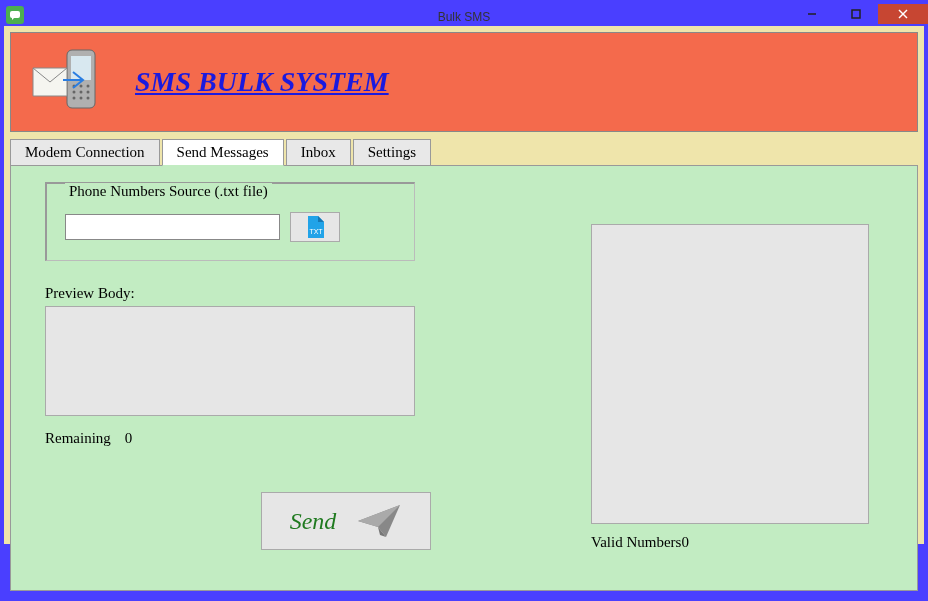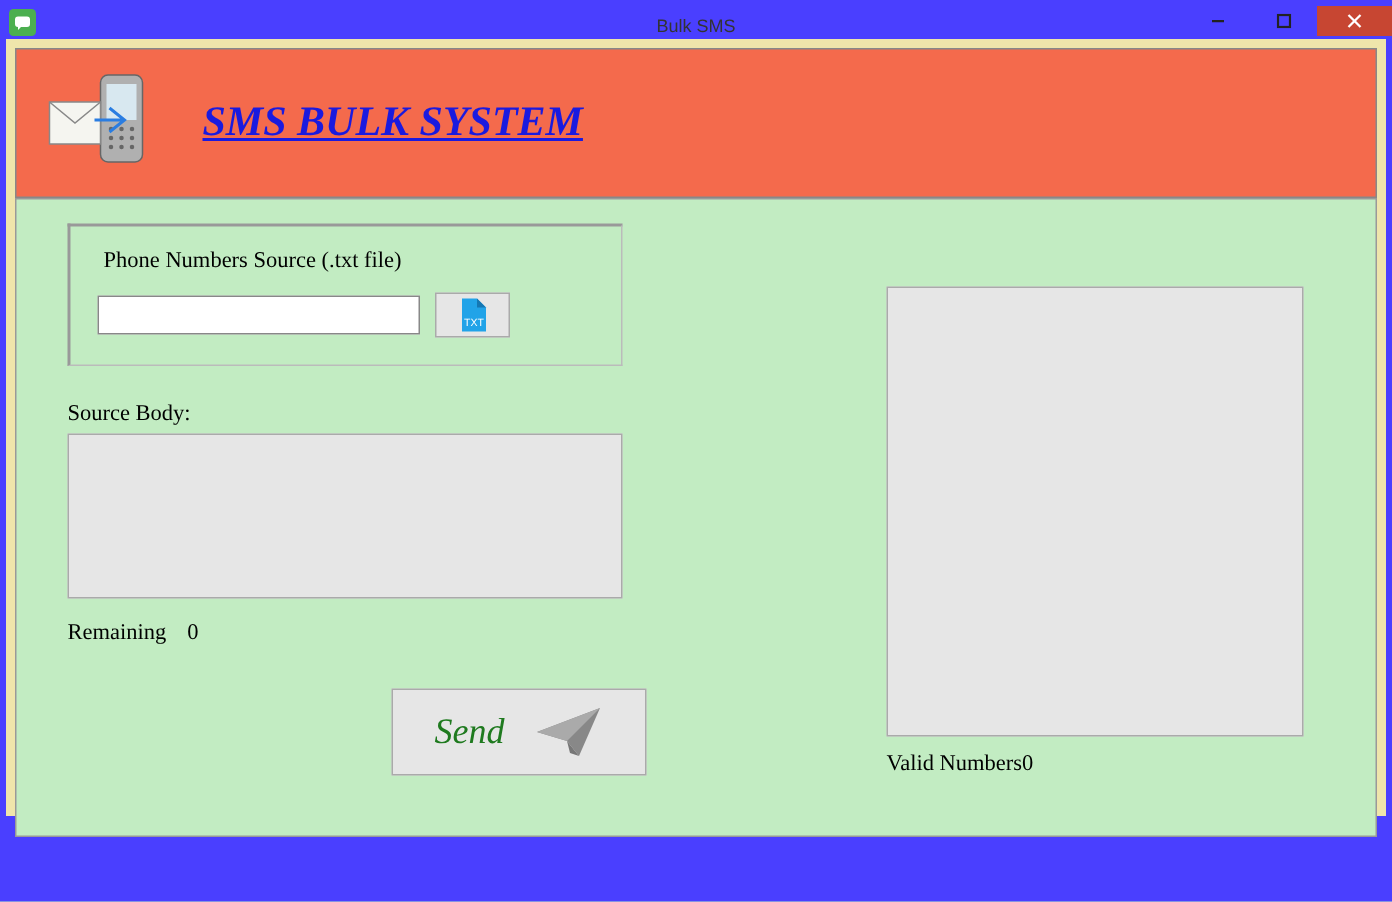--- a/index.html
+++ b/index.html
@@ -110,21 +110,21 @@
     border: 1px solid #999;
     height: 426px;
     padding: 16px 24px 10px 24px;
     position: relative;
   }
   .fieldset {
     border: 2px solid #999;
     border-right: 1px solid #bbb;
     border-bottom: 1px solid #bbb;
     width: 370px;
-    padding: 16px 18px 18px 18px;
+    padding: 0 18px 18px 18px;
     position: relative;
     margin-left: 10px;
     background: #c2ecc2;
   }
   .legend {
     position: relative;
     top: -2px;
     background: #c2ecc2;
     padding: 0 4px;
     font-size: 15px;
@@ -269,38 +269,44 @@
           <circle cx="56" cy="56" r="1.5" fill="#666"></circle>
           <circle cx="63" cy="56" r="1.5" fill="#666"></circle>
         <path d="M8 26 L42 26 L42 54 L8 54 Z" fill="#f5f5f0" stroke="#888"></path>
         <path d="M8 26 L25 40 L42 26" fill="none" stroke="#888"></path>
         <path d="M38 38 L58 38 M48 30 L58 38 L48 46" fill="none" stroke="#2a7de1" stroke-width="2"></path>
       </svg>
     </div>
     <div class="banner-title">SMS BULK SYSTEM</div>
   </div>
 
+  <div class="tabs">
+    <div class="tab">Modem Connection</div>
+    <div class="tab active">Send Messages</div>
+    <div class="tab">Inbox</div>
+    <div class="tab">Settings</div>
+  </div>
 
   <div class="tab-content">
 
     <div class="fieldset">
       <span class="legend">Phone Numbers Source (.txt file)</span>
       <div class="file-row">
         <input class="text-input" type="text" value="" style="">
         <div class="browse-btn">
           <svg width="26" height="26" viewBox="0 0 26 26">
             <path d="M6 2 L16 2 L22 8 L22 24 L6 24 Z" fill="#21a3e8"></path>
             <path d="M16 2 L16 8 L22 8 Z" fill="#1577b3"></path>
             <text x="14" y="20" font-size="7" font-family="Arial" fill="#fff" text-anchor="middle">TXT</text>
           </svg>
         </div>
       </div>
     </div>
 
-    <div class="msg-label">Source Body:</div>
+    <div class="msg-label">Preview Body:</div>
     <textarea class="msg-body" style=""></textarea>
 
     <div class="remain-row">
       <span>Remaining</span>
       <span>0</span>
     </div>
 
     <div class="send-btn">
       <span>Send</span>
       <svg width="46" height="40" viewBox="0 0 46 40">

